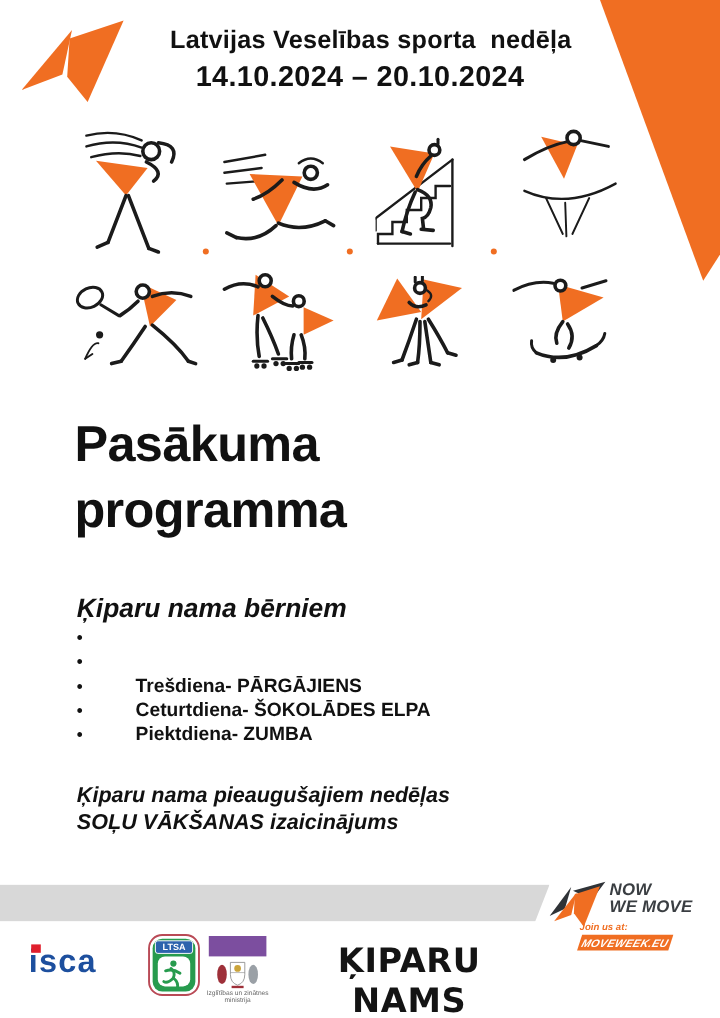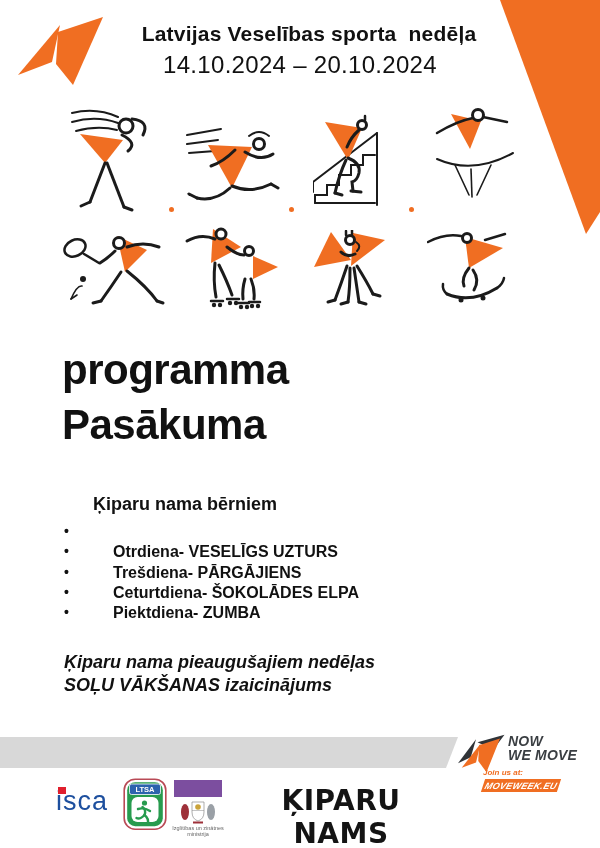--- a/index.html
+++ b/index.html
@@ -2,52 +2,52 @@
 <html><head>
 <meta charset="utf-8">
 <style>
   html,body{margin:0;padding:0;background:#fff;}
   .poster{position:relative;width:600px;height:848px;background:#fff;overflow:hidden;
           font-family:"Liberation Sans", sans-serif;color:#111;}
 
   
   .title-wrap{position:absolute;left:0;right:0;top:22px;text-align:center;}
   .t1{font-size:21px;font-weight:bold;white-space:pre;letter-spacing:.2px;padding-left:18px;}
-  .t2{font-size:24px;font-weight:normal;margin-top:5px;letter-spacing:.3px;}
+  .t2{font-size:24px;font-weight:bold;margin-top:5px;letter-spacing:.3px;}
   .brand-logo{position:absolute;left:14px;top:12px;width:98px;height:85px;}
   .corner{position:absolute;right:0;top:0;width:100px;height:235px;}
 
   
   .fig{position:absolute;}
   .dot{position:absolute;width:5px;height:5px;border-radius:50%;background:#f06e22;}
 
   
   .bigheading{position:absolute;left:62px;top:342px;font-size:42px;font-weight:bold;
               line-height:55px;letter-spacing:-0.5px;}
 
   
-  .kids-head{position:absolute;left:64px;top:494px;font-size:18px;font-weight:bold;margin-left:29px;}
+  .kids-head{position:absolute;left:64px;top:494px;font-size:22px;font-weight:bold;font-style:italic;}
   .kids-list{position:absolute;left:64px;top:523px;font-size:16px;font-weight:bold;}
   .kids-row{display:flex;height:20.3px;align-items:flex-start;}
   .kids-row .b{width:49px;font-size:14px;}
   
   .adults{position:absolute;left:64px;top:651px;font-size:18px;font-weight:bold;font-style:italic;line-height:22.5px;}
 
   
   .graybar{position:absolute;left:0;top:737px;width:458px;height:31px;background:#d8d8d8;
            -webkit-clip-path:polygon(0 0,100% 0,calc(100% - 12px) 100%,0 100%);
            clip-path:polygon(0 0,100% 0,calc(100% - 12px) 100%,0 100%);}
   .nwm-logo{position:absolute;left:458px;top:733px;width:48px;height:44px;}
   .nwm-text{position:absolute;left:508px;top:735px;font-style:italic;font-weight:900;color:#3a3e42;line-height:13.5px;font-size:14px;letter-spacing:.2px;}
   .join{position:absolute;left:483px;top:768px;width:74px;text-align:left;font-size:8px;font-style:italic;font-weight:bold;color:#f06e22;}
   .banner{position:absolute;left:483px;top:779px;width:76px;height:13px;background:#f06e22;
           transform:skewX(-18deg);display:flex;align-items:center;justify-content:center;}
   .banner span{font-size:9px;font-style:italic;font-weight:900;color:#fff;letter-spacing:.3px;}
 
-  .isca{position:absolute;left:24px;top:786px;font-size:27px;font-weight:normal;color:#1d4f9e;letter-spacing:1px;margin-left:32px;}
+  .isca{position:absolute;left:24px;top:786px;font-size:27px;font-weight:bold;color:#1d4f9e;letter-spacing:1px;}
   .isca-dot{position:absolute;left:2px;top:1px;width:8px;height:7px;background:#e01f2d;}
   .ltsa{position:absolute;left:123px;top:778px;width:44px;height:55px;}
   .ministry{position:absolute;left:168px;top:780px;width:60px;text-align:center;}
   .min-rect{margin:0 auto;width:48px;height:17px;background:#7c4e9f;}
   .min-arms{display:block;margin:3px auto 0;}
   .min-text{font-size:5.5px;color:#666;line-height:6px;margin-top:1px;}
   .kiparu{position:absolute;left:256px;top:784px;width:170px;text-align:center;}
   .kiparu-name{font-size:28px;font-weight:bold;color:#141414;letter-spacing:.5px;font-family:"DejaVu Sans", sans-serif;}
   .kiparu-sub{font-size:6.5px;letter-spacing:1.6px;color:#8a8a8a;margin-top:4px;}
 </style>
@@ -225,32 +225,31 @@
       <path d="M20,66 Q15,62 16,56" stroke-width="2.5"></path>
       <path d="M70,60 Q76,56 77,50" stroke-width="2.5"></path>
     </g>
     <g fill="#1b1b1b">
       <circle cx="34" cy="72" r="2.5"></circle>
         <circle cx="56" cy="70" r="2.5"></circle>
     </g>
   </svg>
 
   <div class="bigheading">
+    <div>Pasākuma</div>
     <div>programma</div>
-    <div>Pasākuma</div>
   </div>
 
   <div class="kids-head">Ķiparu nama bērniem</div>
   <div class="kids-list">
     <div class="kids-row">
       <span class="b">•</span>
     </div>
     <div class="kids-row">
       <span class="b">•</span>
-      <span>Otrdiena- VESELĪGS UZTURS</span>
     </div>
     <div class="kids-row">
       <span class="b">•</span>
       <span>Trešdiena- PĀRGĀJIENS</span>
     </div>
     <div class="kids-row">
       <span class="b">•</span>
       <span>Ceturtdiena- ŠOKOLĀDES ELPA</span>
     </div>
     <div class="kids-row">

